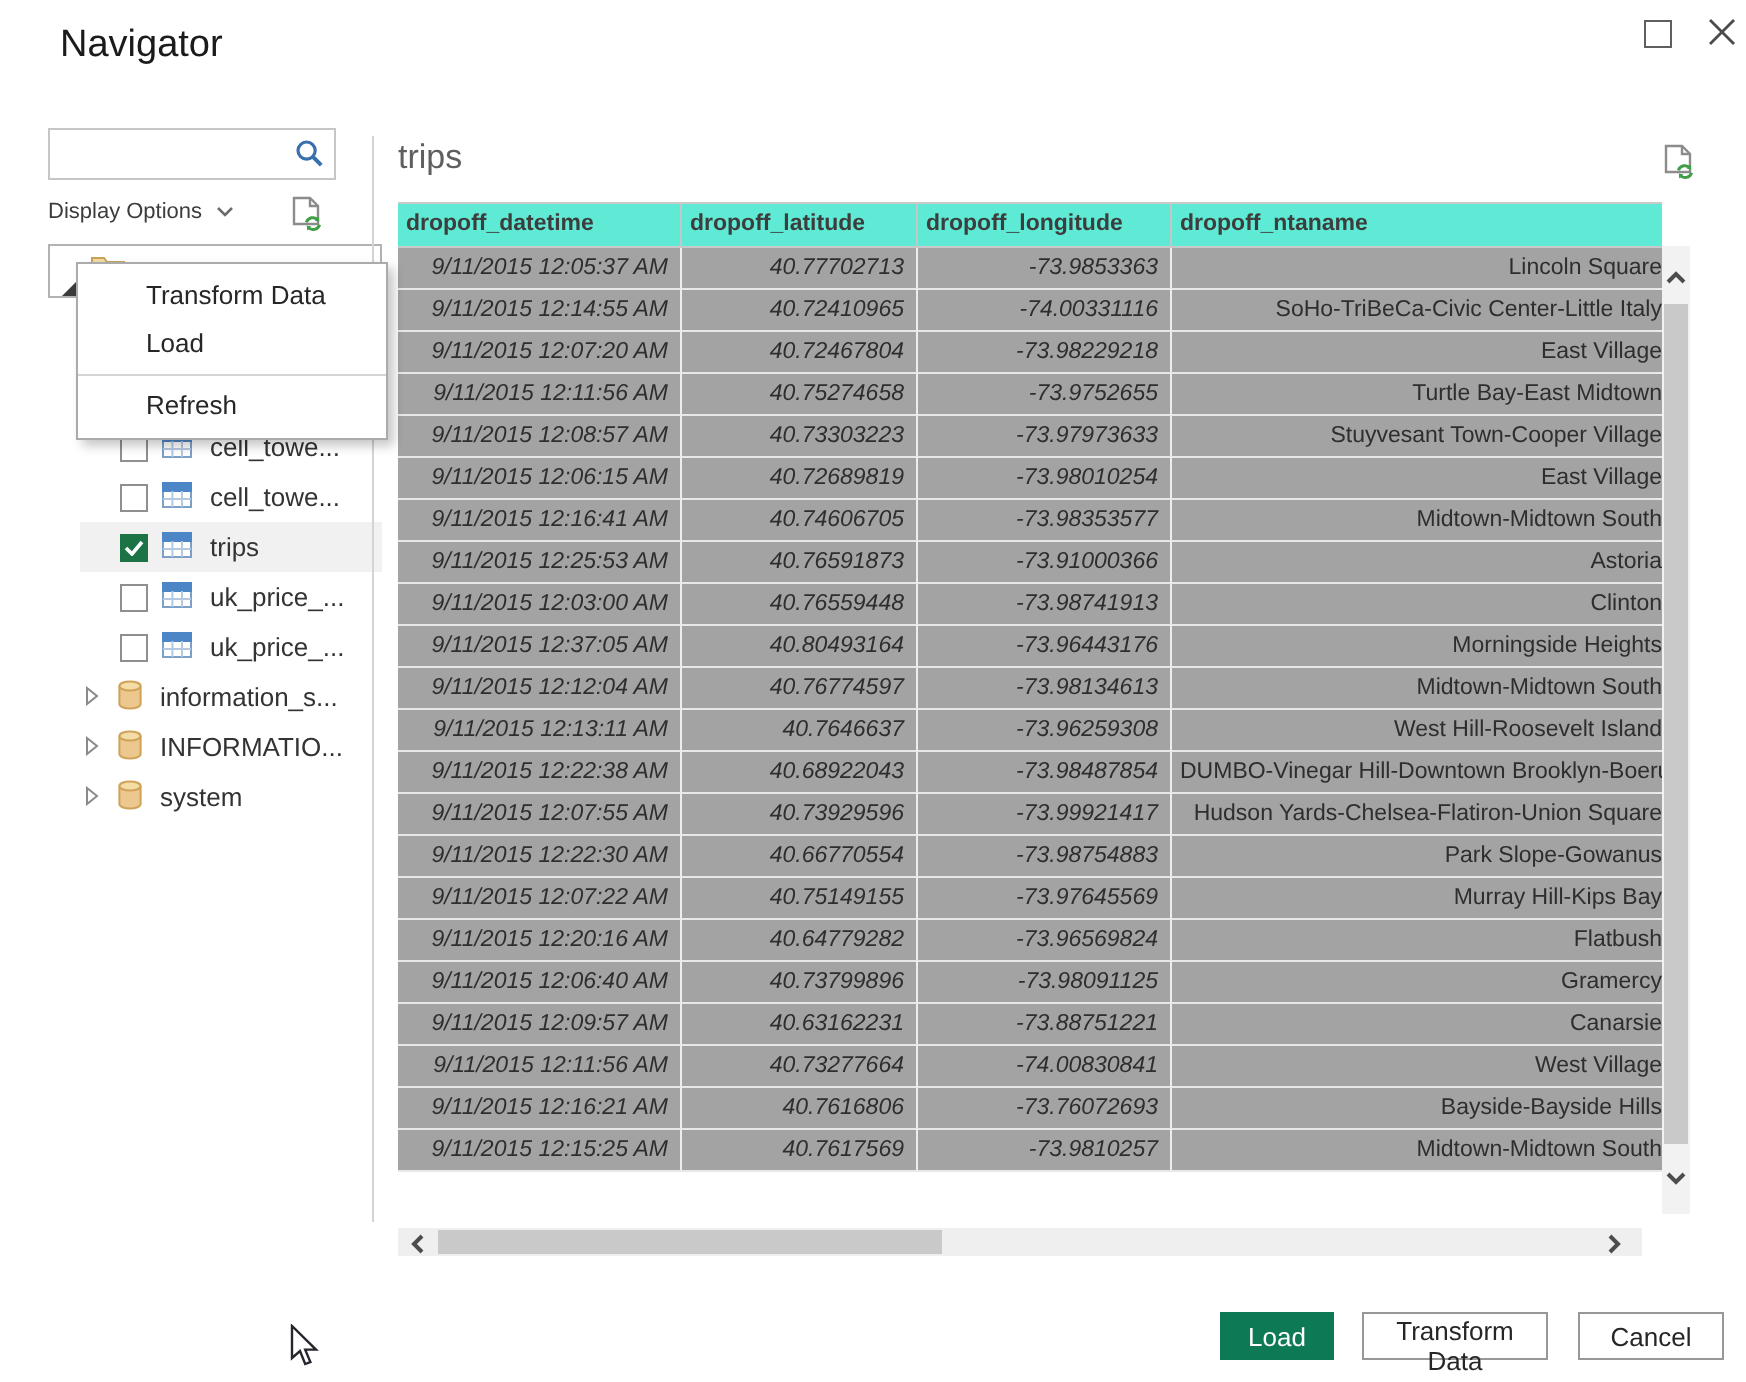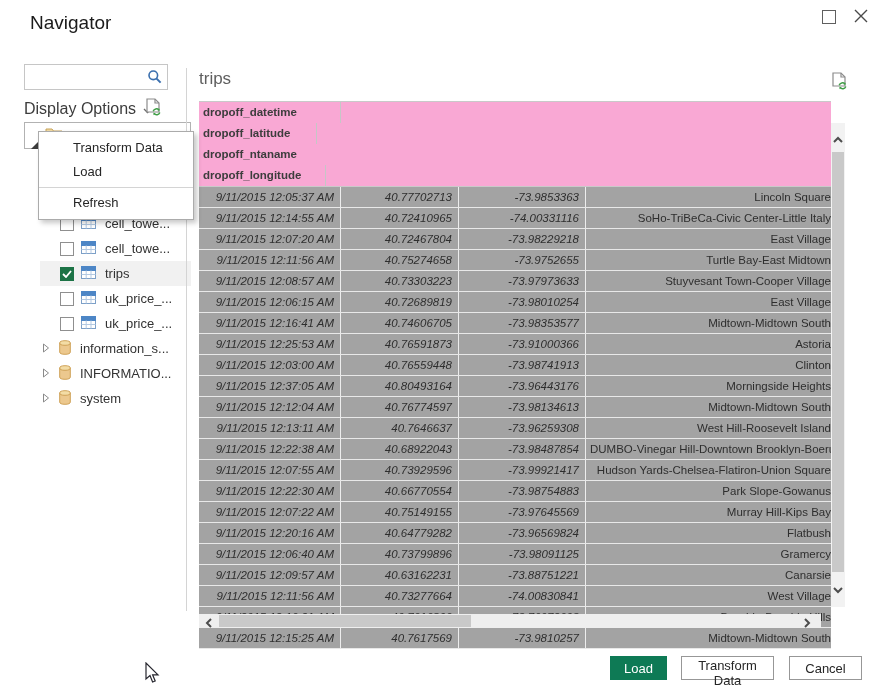--- a/index.html
+++ b/index.html
@@ -8,21 +8,21 @@
     font-family:"Liberation Sans", sans-serif;color:#2e2e2e;
   }
   
   #title{position:absolute;left:30px;top:12px;font-size:19px;font-weight:400;color:#1b1b1b;}
   #btn-max{position:absolute;left:822px;top:10px;width:12px;height:12px;border:1px solid #5f5f5f;background:#fff;}
   #btn-close{position:absolute;left:853px;top:8px;width:16px;height:16px;}
   
   #searchbox{position:absolute;left:24px;top:64px;width:142px;height:24px;border:1px solid #c6c6c6;background:#fff;}
   #searchbox input{position:absolute;left:4px;top:2px;width:112px;height:18px;border:none;outline:none;font-size:12px;font-family:inherit;}
   #search-mag{position:absolute;right:5px;top:4px;}
-  #display-options{position:absolute;left:24px;top:100px;font-size:16px;color:#3c3c3c;cursor:default;}
+  #display-options{position:absolute;left:24px;top:100px;font-size:11px;color:#3c3c3c;cursor:default;}
   #display-caret{display:inline-block;margin-left:7px;}
   #refresh-sidebar{position:absolute;left:145px;top:98px;}
   #root-node{position:absolute;left:24px;top:122px;width:165px;height:25px;border:1px solid #b2b2b2;background:#fff;}
   #root-arrow{position:absolute;left:6px;top:12px;}
   #root-folder{position:absolute;left:20px;top:3px;}
   #tree{position:absolute;left:24px;top:186px;width:165px;}
   .tree-row{position:relative;height:25px;display:flex;align-items:center;font-size:13px;color:#333;cursor:default;}
   .tree-row.selected::before{content:"";position:absolute;left:16px;right:-2px;top:0;bottom:0;background:#f1f1f1;z-index:0;}
   .tree-row > *{position:relative;z-index:1;}
   .tree-row .cb{width:12px;height:12px;border:1px solid #8f8f8f;background:#fff;margin-left:36px;flex:none;}
@@ -34,21 +34,21 @@
   
   #context-menu{position:absolute;left:38px;top:131px;width:154px;background:#fff;border:1px solid #ababab;
     box-shadow:3px 3px 5px rgba(0,0,0,0.22);z-index:20;padding:4px 0;}
   .menu-item{height:24px;line-height:24px;padding-left:34px;font-size:13px;color:#262626;cursor:default;}
   .menu-sep{border-top:1px solid #d4d4d4;margin:3px 0;}
   
   #pane-sep{position:absolute;left:186px;top:68px;width:1px;height:543px;background:#d4d4d4;}
   #preview-title{position:absolute;left:199px;top:69px;font-size:17px;color:#5f5f5f;}
   #refresh-preview{position:absolute;left:831px;top:72px;}
   #grid{position:absolute;left:199px;top:101px;width:632px;border-top:1px solid #c9c9c9;overflow:hidden;}
-  .hrow{display:flex;background:#f9a8d4;border-bottom:1px solid #c9c9c9;flex-direction:column;}
+  .hrow{display:flex;background:#5eead4;border-bottom:1px solid #c9c9c9;}
   .hcell{height:21px;line-height:21px;font-size:11.5px;font-weight:700;color:#3d3d3d;
     padding-left:4px;border-right:1px solid #c6c6c6;overflow:hidden;white-space:nowrap;flex:none;box-sizing:border-box;}
   .drow{display:flex;background:#a3a3a3;border-bottom:1px solid #e8e8e8;}
   .dcell{height:20px;line-height:20px;font-size:11.5px;color:#2e2e2e;border-right:1px solid #ededed;
     overflow:hidden;white-space:nowrap;flex:none;box-sizing:border-box;}
   .c0{width:142px;} .c1{width:118px;} .c2{width:127px;} .c3{width:245px;border-right:none !important;}
   .num{text-align:right;padding-right:6px;font-style:italic;}
   .txt{text-align:right;padding-left:4px;}
   
   #vscroll{position:absolute;left:831px;top:123px;width:14px;height:484px;background:#f2f2f2;}
@@ -242,22 +242,22 @@
       <path d="M14.8,14.4 a3.4,3.4 0 0 1 -5.8,1.2" fill="none" stroke="#3f9e46" stroke-width="1.5"></path>
       <path d="M14.4,10.4 l0.2,2.4 -2.3,-0.5 z" fill="#3f9e46"></path>
       <path d="M8.6,17.2 l-0.2,-2.4 2.3,0.5 z" fill="#3f9e46"></path>
     </svg>
   </span>
 
   <div id="grid">
       <div class="hrow">
         <div class="hcell c0">dropoff_datetime</div>
         <div class="hcell c1">dropoff_latitude</div>
+        <div class="hcell c2">dropoff_longitude</div>
         <div class="hcell c3">dropoff_ntaname</div>
-        <div class="hcell c2">dropoff_longitude</div>
       </div>
       <div class="drow">
         <div class="dcell c0 num">9/11/2015 12:05:37 AM</div>
         <div class="dcell c1 num">40.77702713</div>
         <div class="dcell c2 num">-73.9853363</div>
         <div class="dcell c3 txt">Lincoln Square</div>
       </div>
       <div class="drow">
         <div class="dcell c0 num">9/11/2015 12:14:55 AM</div>
         <div class="dcell c1 num">40.72410965</div>

